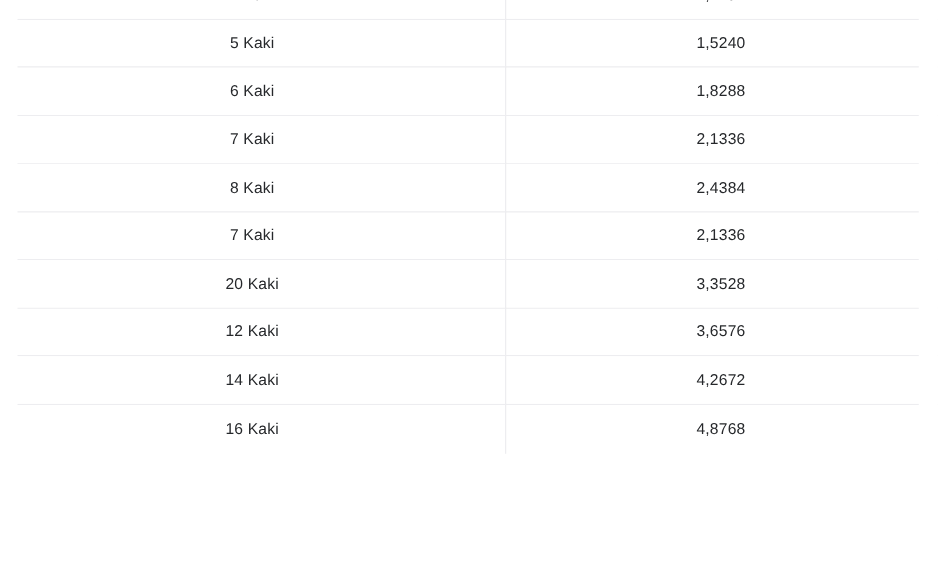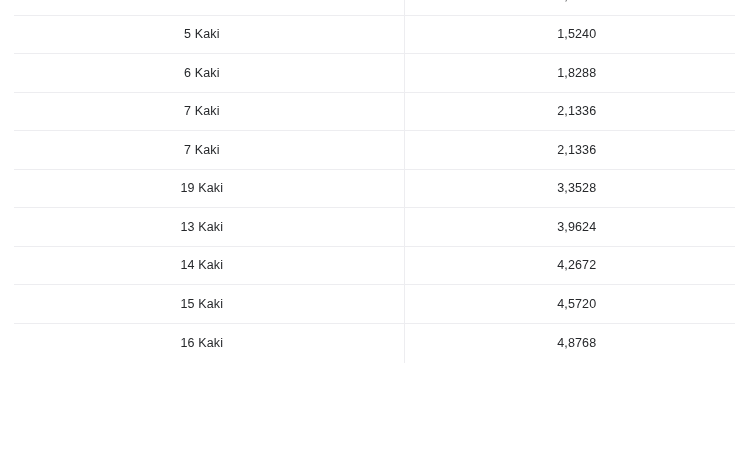--- a/index.html
+++ b/index.html
@@ -101,38 +101,38 @@
         </tr>
         <tr>
           <td class="unit-cell">6 Kaki</td>
           <td class="value-cell">1,8288</td>
         </tr>
         <tr>
           <td class="unit-cell">7 Kaki</td>
           <td class="value-cell">2,1336</td>
         </tr>
         <tr>
+          <td class="unit-cell">8 Kaki</td>
+          <td class="value-cell">2,4384</td>
+        </tr>
+        <tr>
           <td class="unit-cell">7 Kaki</td>
           <td class="value-cell">2,1336</td>
         </tr>
         <tr>
-          <td class="unit-cell">19 Kaki</td>
+          <td class="unit-cell">20 Kaki</td>
           <td class="value-cell">3,3528</td>
         </tr>
         <tr>
-          <td class="unit-cell">13 Kaki</td>
-          <td class="value-cell">3,9624</td>
+          <td class="unit-cell">12 Kaki</td>
+          <td class="value-cell">3,6576</td>
         </tr>
         <tr>
           <td class="unit-cell">14 Kaki</td>
           <td class="value-cell">4,2672</td>
-        </tr>
-        <tr>
-          <td class="unit-cell">15 Kaki</td>
-          <td class="value-cell">4,5720</td>
         </tr>
         <tr>
           <td class="unit-cell">16 Kaki</td>
           <td class="value-cell">4,8768</td>
         </tr>
       </tbody>
   </table>
 
   <div class="edge-mask left"></div>
   <div class="edge-mask right"></div>

